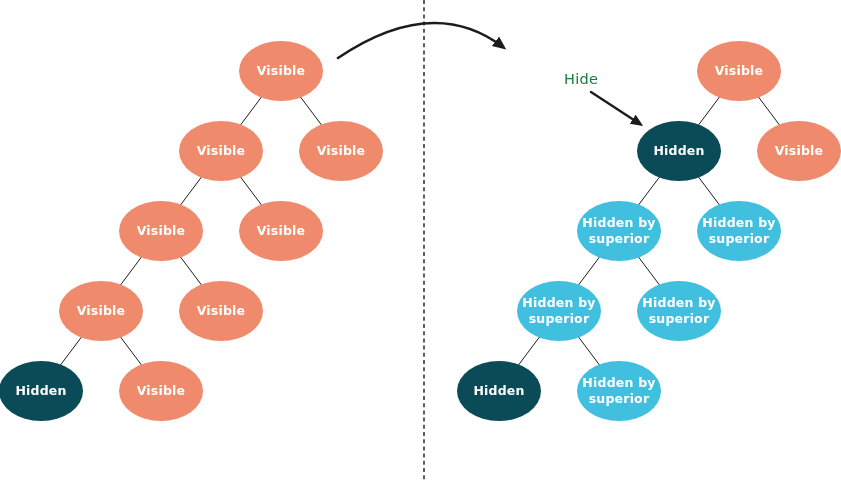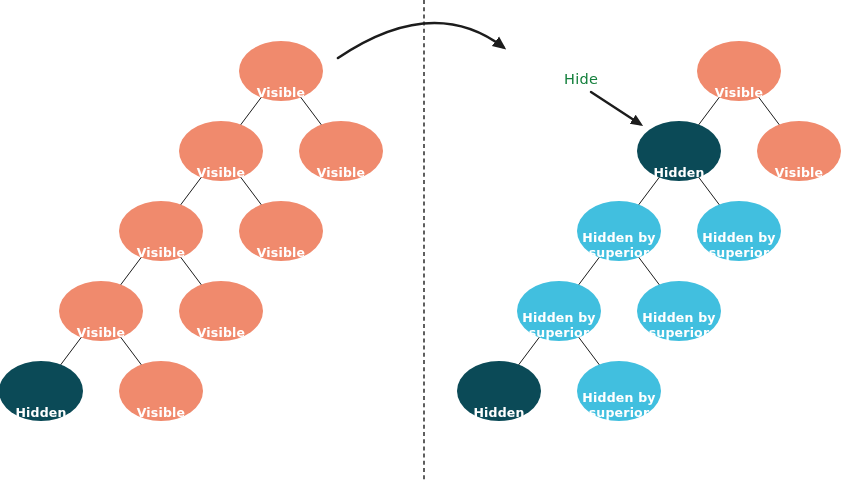--- a/index.html
+++ b/index.html
@@ -19,21 +19,21 @@
     position: absolute;
     left: 0; top: 0; width: 100%; height: 100%;
     pointer-events: none;
   }
   .node {
     position: absolute;
     width: 84px;
     height: 60px;
     border-radius: 50%;
     display: flex;
-    align-items: flex-end;
+    align-items: center;
     justify-content: center;
     text-align: center;
     color: #ffffff;
     font-size: 12.5px;
     font-weight: 600;
     line-height: 1.25;
     letter-spacing: 0.2px;
   }
   .node span { display: block; width: 84px; }
   .hide-label {

